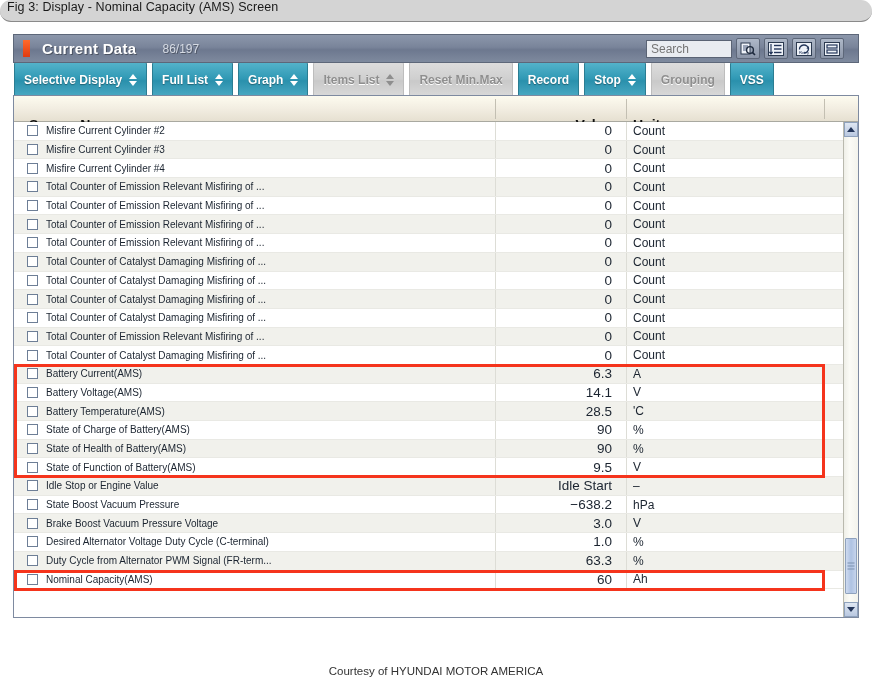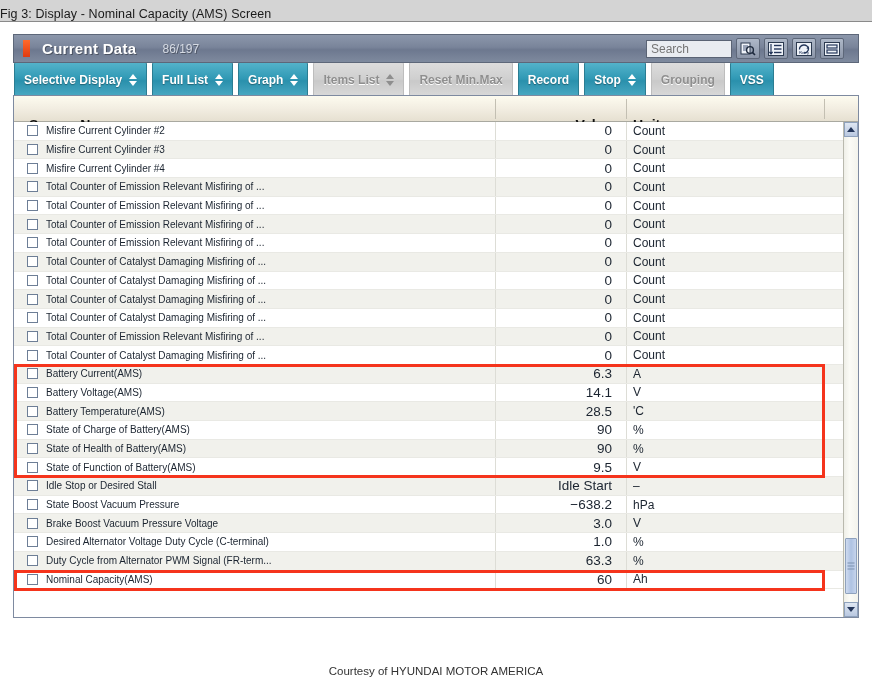--- a/index.html
+++ b/index.html
@@ -14,22 +14,24 @@
     overflow: hidden;
     position: relative;
   }
 
   
   .caption-bar {
     height: 22px;
     background: #d4d4d4;
     border-bottom: 1px solid #8a8a8a;
     display: flex;
-    align-items: flex-end;
-    box-sizing: border-box;
+    align-items: flex-start;
+    padding-left: 7px;
+    box-sizing: border-box;
+    border-radius: 11px;
   }
   .caption-text {
     font-size: 12.5px;
     color: #1a1a1a;
     letter-spacing: 0.1px;
   }
 
   
   .page {
     position: absolute;
@@ -601,21 +603,21 @@
             <div class="row-sep row-sep2"></div>
             <div class="cb"></div>
             <div class="r-name">State of Function of Battery(AMS)</div>
             <div class="r-value">9.5</div>
             <div class="r-unit">V</div>
           </div>
           <div class="row alt">
             <div class="row-sep"></div>
             <div class="row-sep row-sep2"></div>
             <div class="cb"></div>
-            <div class="r-name">Idle Stop or Desired Stall</div>
+            <div class="r-name">Idle Stop or Engine Value</div>
             <div class="r-value">Idle Start</div>
             <div class="r-unit">–</div>
           </div>
           <div class="row">
             <div class="row-sep"></div>
             <div class="row-sep row-sep2"></div>
             <div class="cb"></div>
             <div class="r-name">State Boost Vacuum Pressure</div>
             <div class="r-value">−638.2</div>
             <div class="r-unit">hPa</div>

